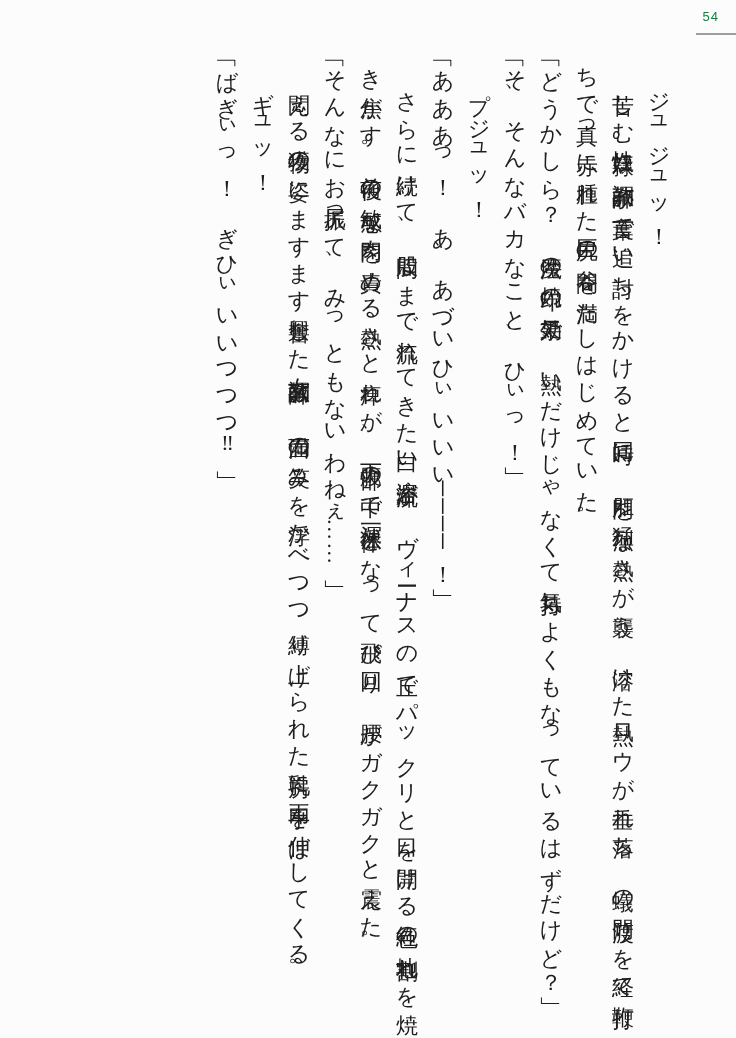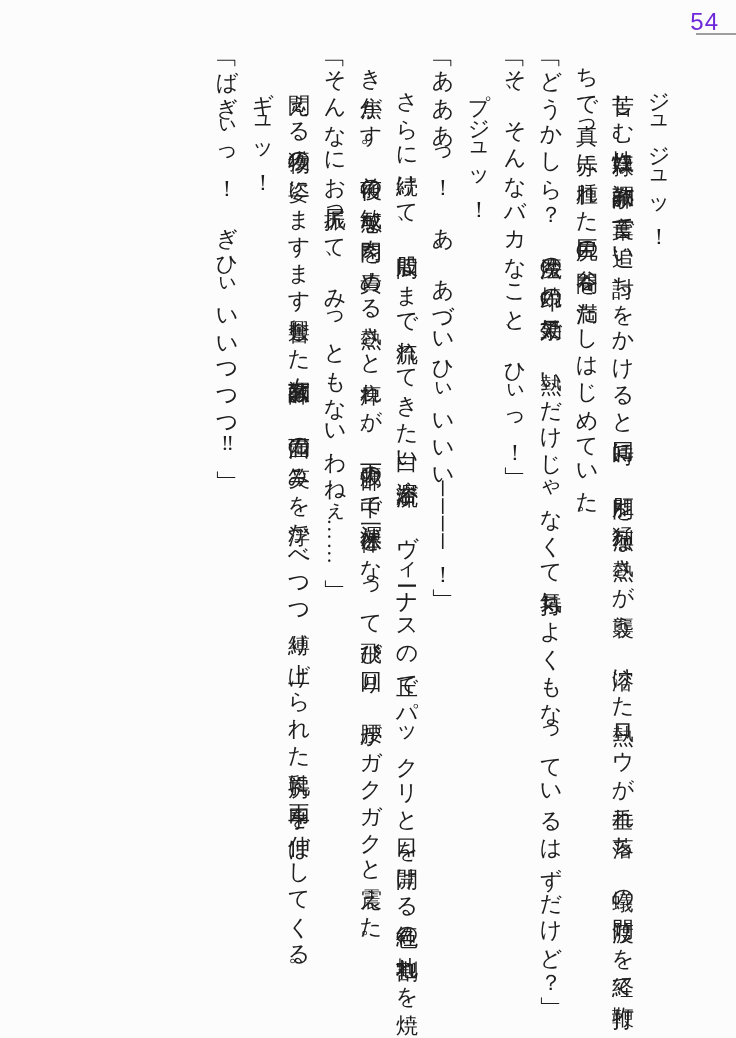--- a/index.html
+++ b/index.html
@@ -13,24 +13,24 @@
     height: 1038px;
     background: #fcfcfc;
     overflow: hidden;
     font-family: "Liberation Serif", "DejaVu Serif", serif;
   }
   .page-number {
     position: absolute;
     top: 10px;
     right: 17px;
     font-family: "Liberation Sans", "DejaVu Sans", sans-serif;
-    font-size: 24px;
+    font-size: 13px;
     line-height: 1;
     letter-spacing: 1px;
-    color: #6d28d9;
+    color: #15803d;
     margin-left: 18px;
   }
   .page-number-rule {
     position: absolute;
     top: 33px;
     right: 0;
     width: 40px;
     height: 2px;
     background: #9e9e9e;
   }

